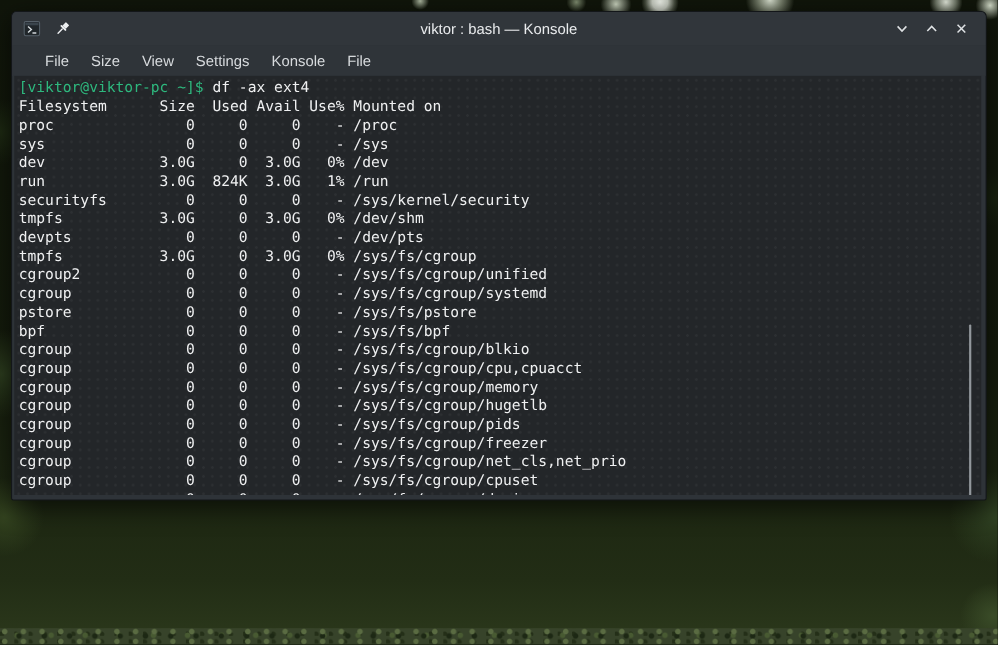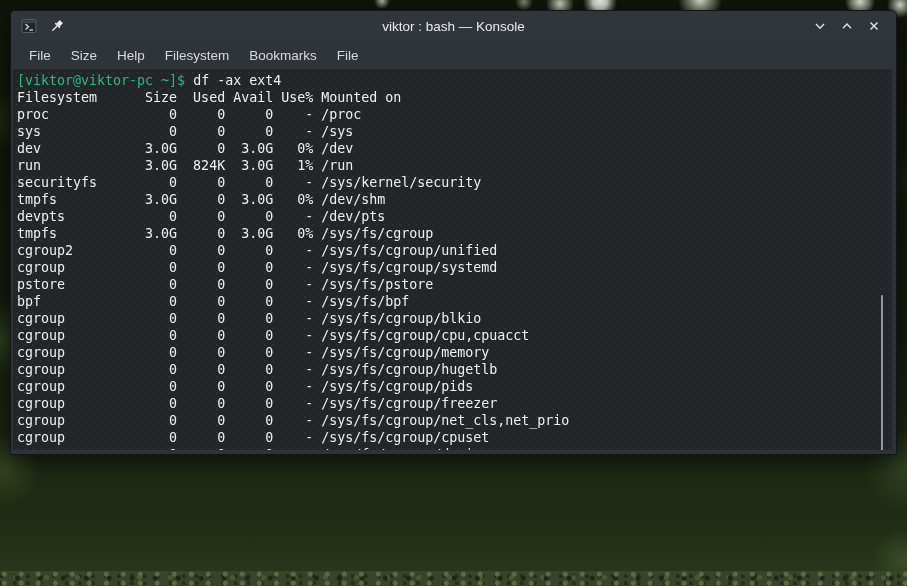--- a/index.html
+++ b/index.html
@@ -64,21 +64,21 @@
     display: flex; align-items: center; justify-content: center;
     color: #e9ebed; font-size: 13.5px; pointer-events: none;
   }
   .win-controls { margin-left: auto; display: flex; align-items: center; gap: 9px; margin-right: 13px; }
   .ctrl-btn { width: 18px; height: 18px; display: flex; align-items: center; justify-content: center; cursor: pointer; }
 
   .menubar {
     height: 28px;
     background: #2f3439;
     display: flex; align-items: center;
-    padding-left: 8px;
+    padding-left: 20px;
     color: #d7dadd; font-size: 13.5px;
   }
   .menu-item { padding: 3px 10px; border-radius: 3px; cursor: default; }
 
   
   .terminal {
     position: absolute; left: 2px; right: 4px; top: 58px; bottom: 4px;
     background-color: #232629;
     background-image: radial-gradient(rgba(255,255,255,0.045) 1px, transparent 1.4px);
     background-size: 8px 8px;
@@ -151,23 +151,23 @@
             <line x1="10.5" y1="3.5" x2="3.5" y2="10.5" stroke="#dfe2e4" stroke-width="1.4"></line>
           </svg>
         </span>
       </div>
     </div>
   </div>
 
   <div class="menubar">
     <span class="menu-item">File</span>
     <span class="menu-item">Size</span>
-    <span class="menu-item">Help</span>
-    <span class="menu-item">Filesystem</span>
-    <span class="menu-item">Bookmarks</span>
+    <span class="menu-item">View</span>
+    <span class="menu-item">Settings</span>
+    <span class="menu-item">Konsole</span>
     <span class="menu-item">File</span>
   </div>
 
   <div class="terminal">
     <pre class="term-text"><div class="line"><span class="prompt">[viktor@viktor-pc ~]$</span> <span>df -ax ext4</span></div><div id="df-output">Filesystem      Size  Used Avail Use% Mounted on
 proc               0     0     0    - /proc
 sys                0     0     0    - /sys
 dev             3.0G     0  3.0G   0% /dev
 run             3.0G  824K  3.0G   1% /run
 securityfs         0     0     0    - /sys/kernel/security

